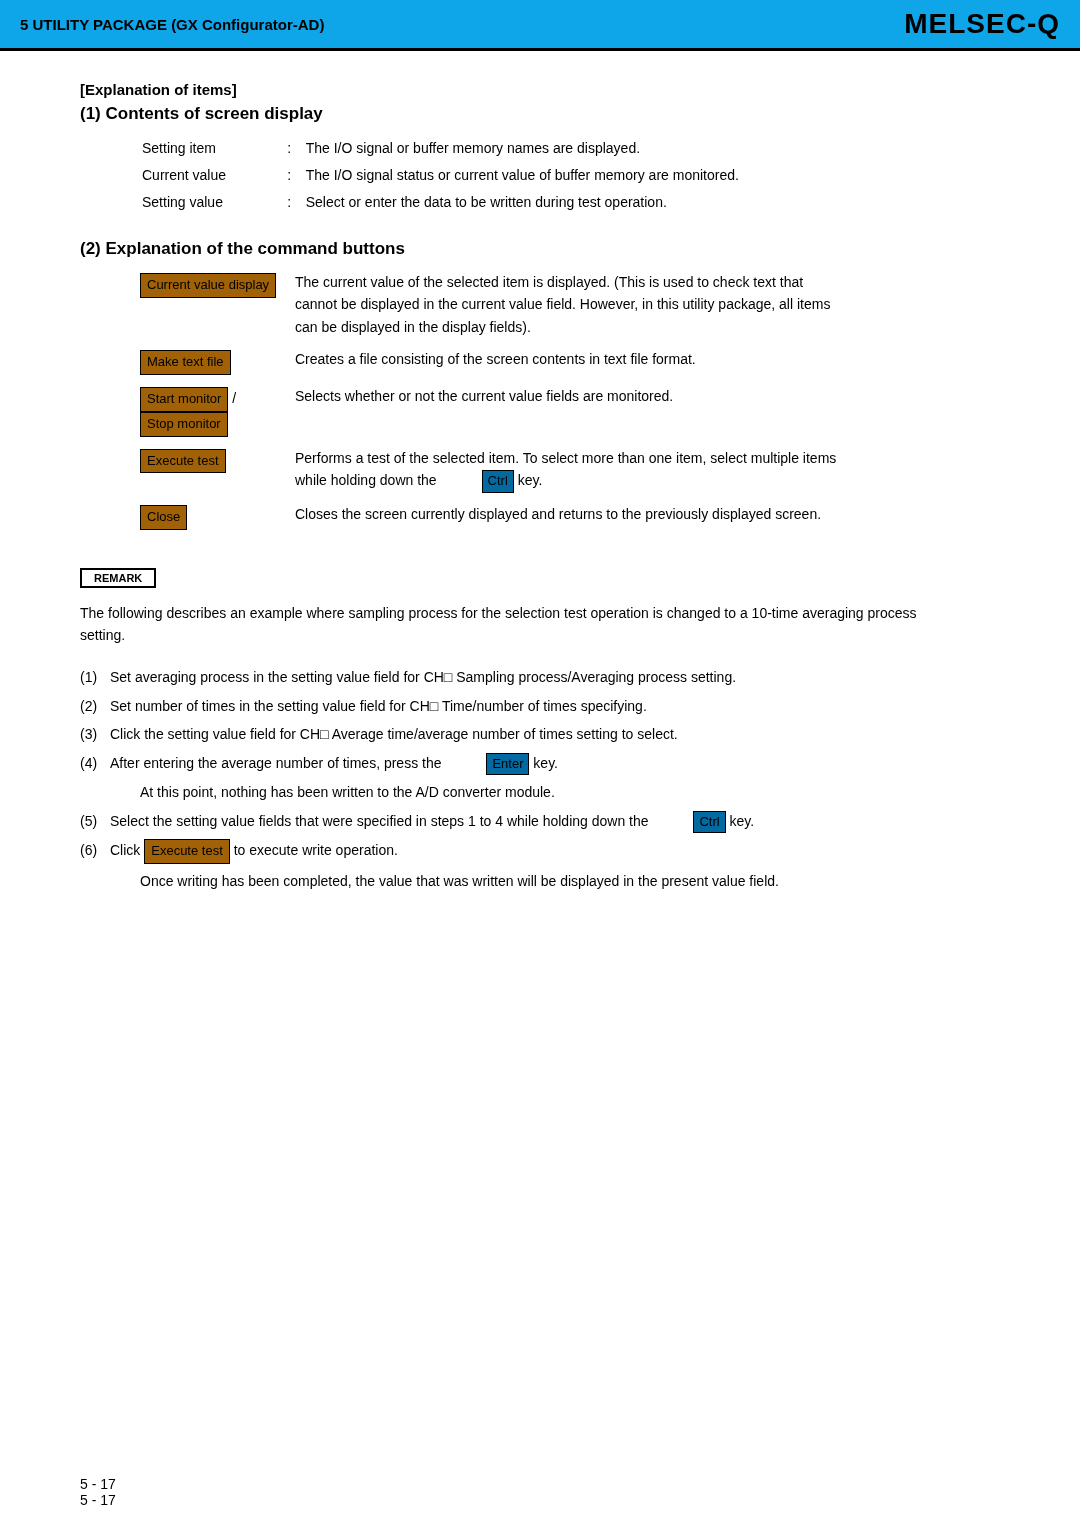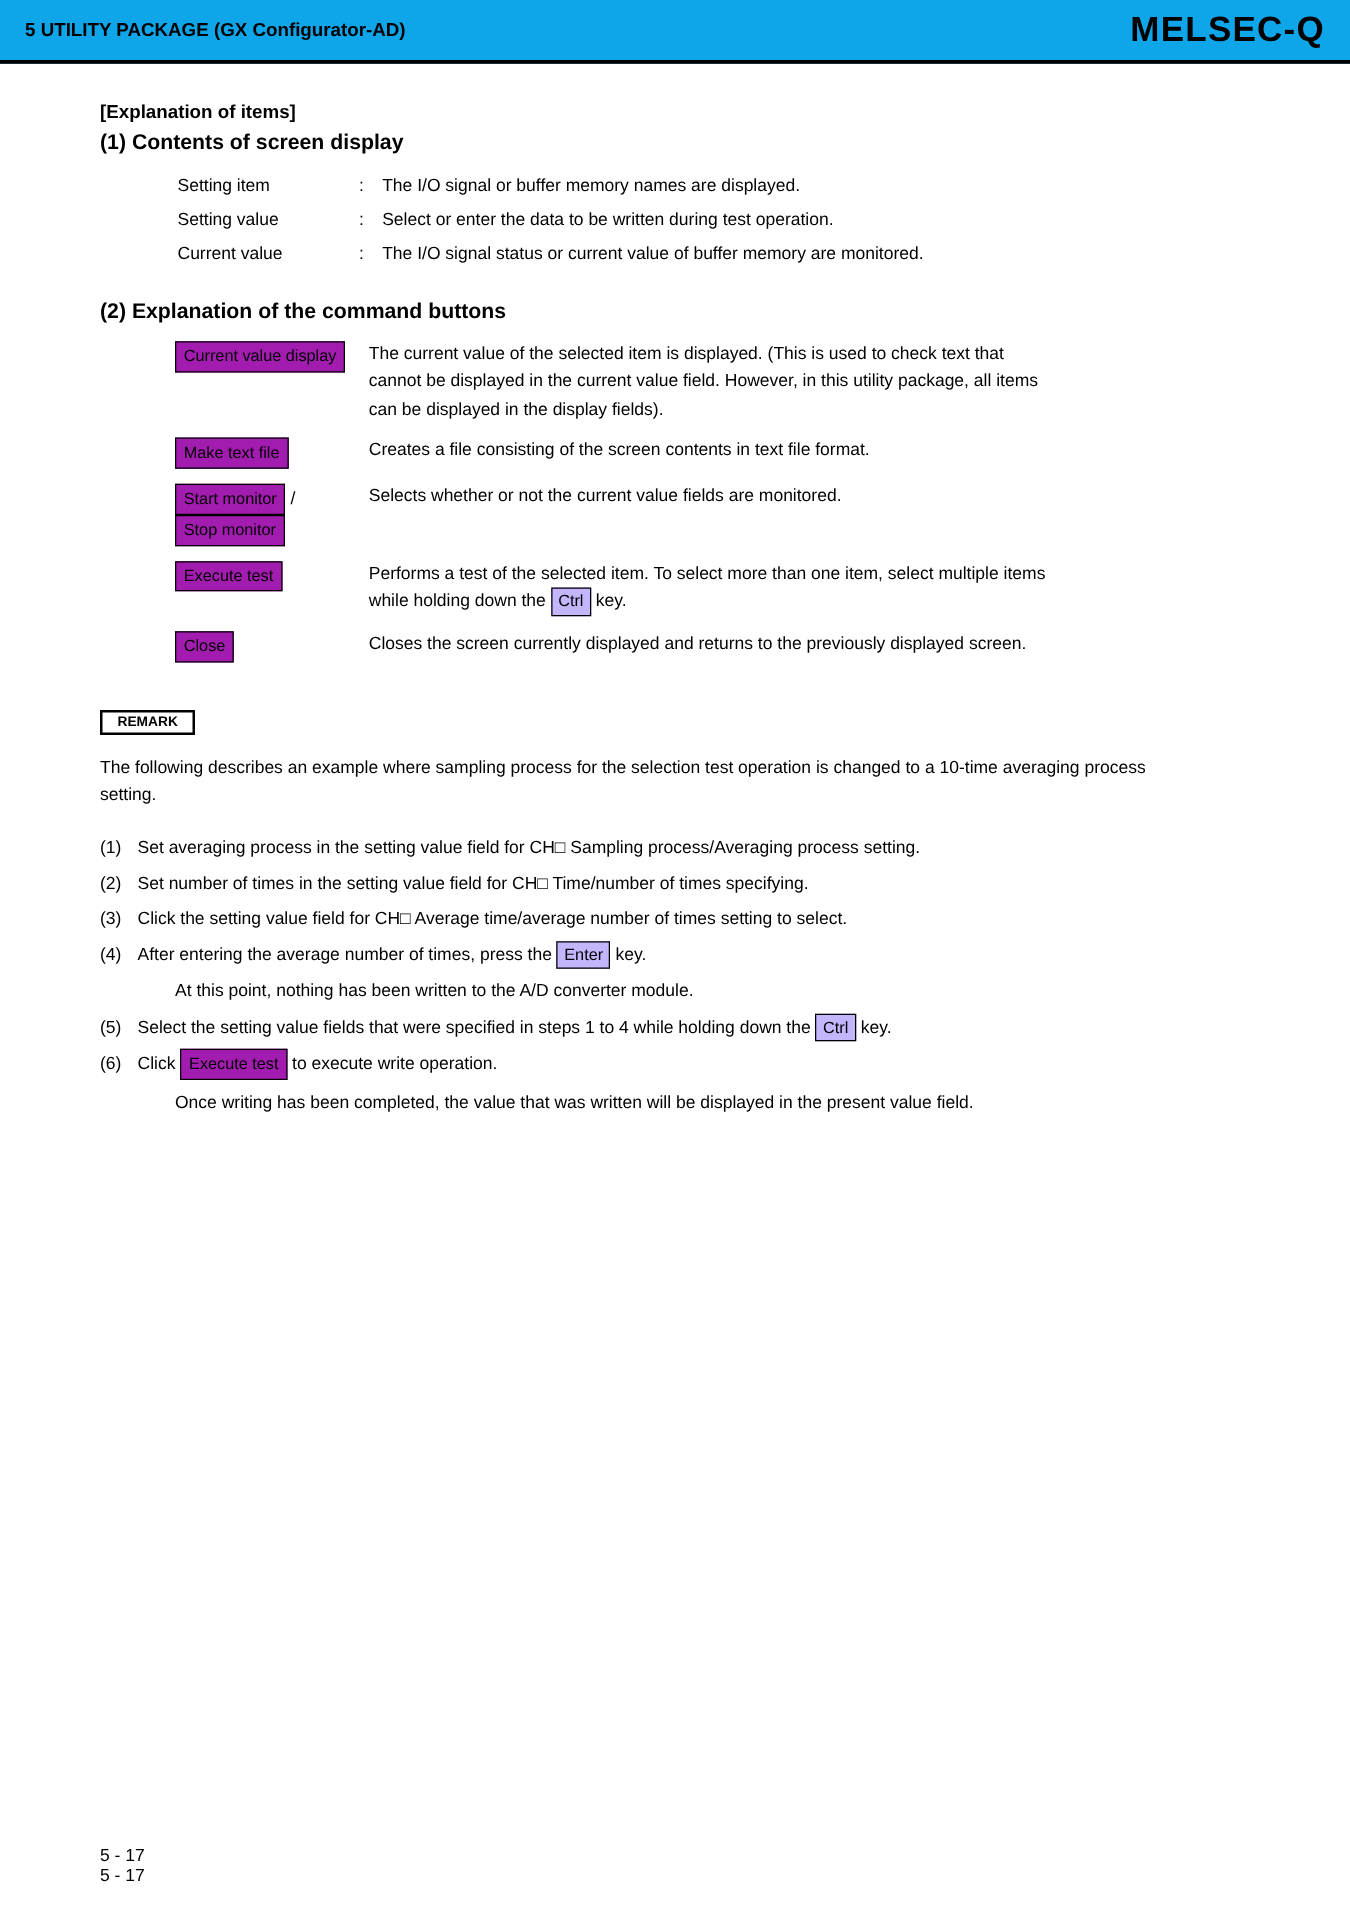--- a/index.html
+++ b/index.html
@@ -86,30 +86,31 @@
     .cmd-table td:first-child {
       width: 155px;
       padding-right: 10px;
     }
 
     .btn-box {
       display: inline-block;
       border: 1px solid #000;
       padding: 1px 6px;
       font-size: 13px;
-      background: #a21caf;
+      background: #a16207;
       white-space: nowrap;
     }
 
     .kbd-box {
       display: inline-block;
       border: 1px solid #000;
       padding: 0px 5px;
       font-size: 13px;
-      background: #c4b5fd;
+      background: #0369a1;
+      margin-left: 41px;
     }
 
     .remark-box {
       border: 2px solid #000;
       display: inline-block;
       padding: 2px 12px;
       font-weight: bold;
       font-size: 11px;
       margin-top: 28px;
       margin-bottom: 14px;
@@ -171,28 +172,28 @@
   <div class="subsection-title">(1)   Contents of screen display</div>
 
   <table class="items-table">
     <tbody id="contents-tbody">
         <tr>
       <td>Setting item</td>
       <td style="padding:0 8px;">:</td>
       <td>The I/O signal or buffer memory names are displayed.</td>
     </tr>
         <tr>
+      <td>Current value</td>
+      <td style="padding:0 8px;">:</td>
+      <td>The I/O signal status or current value of buffer memory are monitored.</td>
+    </tr>
+        <tr>
       <td>Setting value</td>
       <td style="padding:0 8px;">:</td>
       <td>Select or enter the data to be written during test operation.</td>
-    </tr>
-        <tr>
-      <td>Current value</td>
-      <td style="padding:0 8px;">:</td>
-      <td>The I/O signal status or current value of buffer memory are monitored.</td>
     </tr>
       </tbody>
   </table>
 
   
   <div class="section2">
     <div class="subsection-title">(2)   Explanation of the command buttons</div>
     <table class="cmd-table">
       <tbody id="cmd-tbody">
           <tr>

